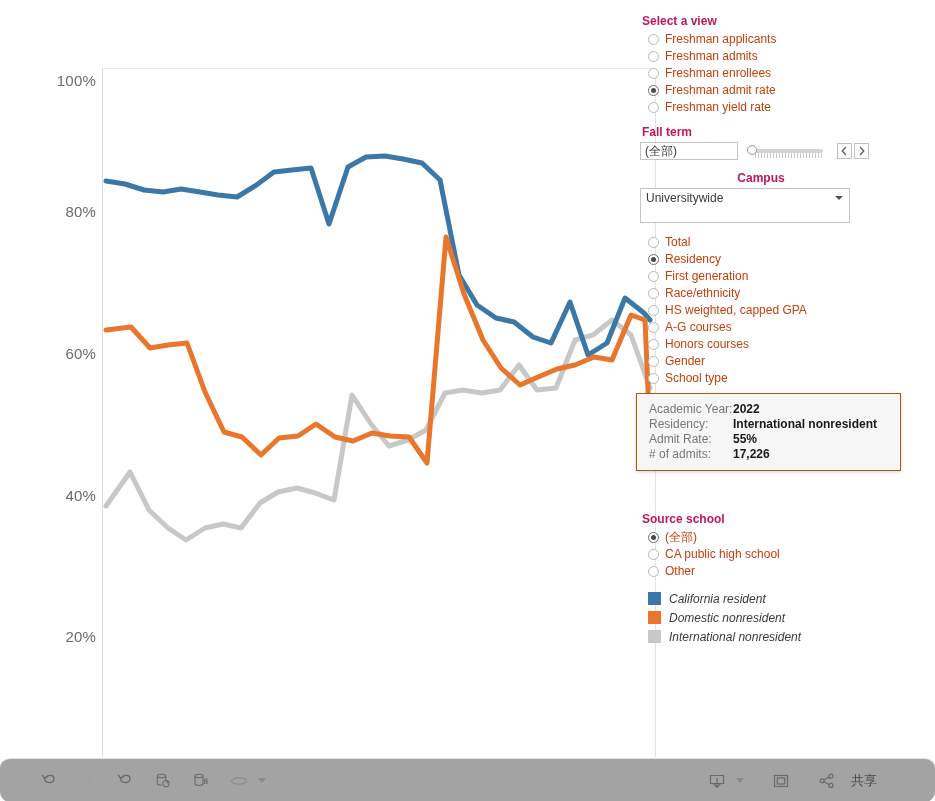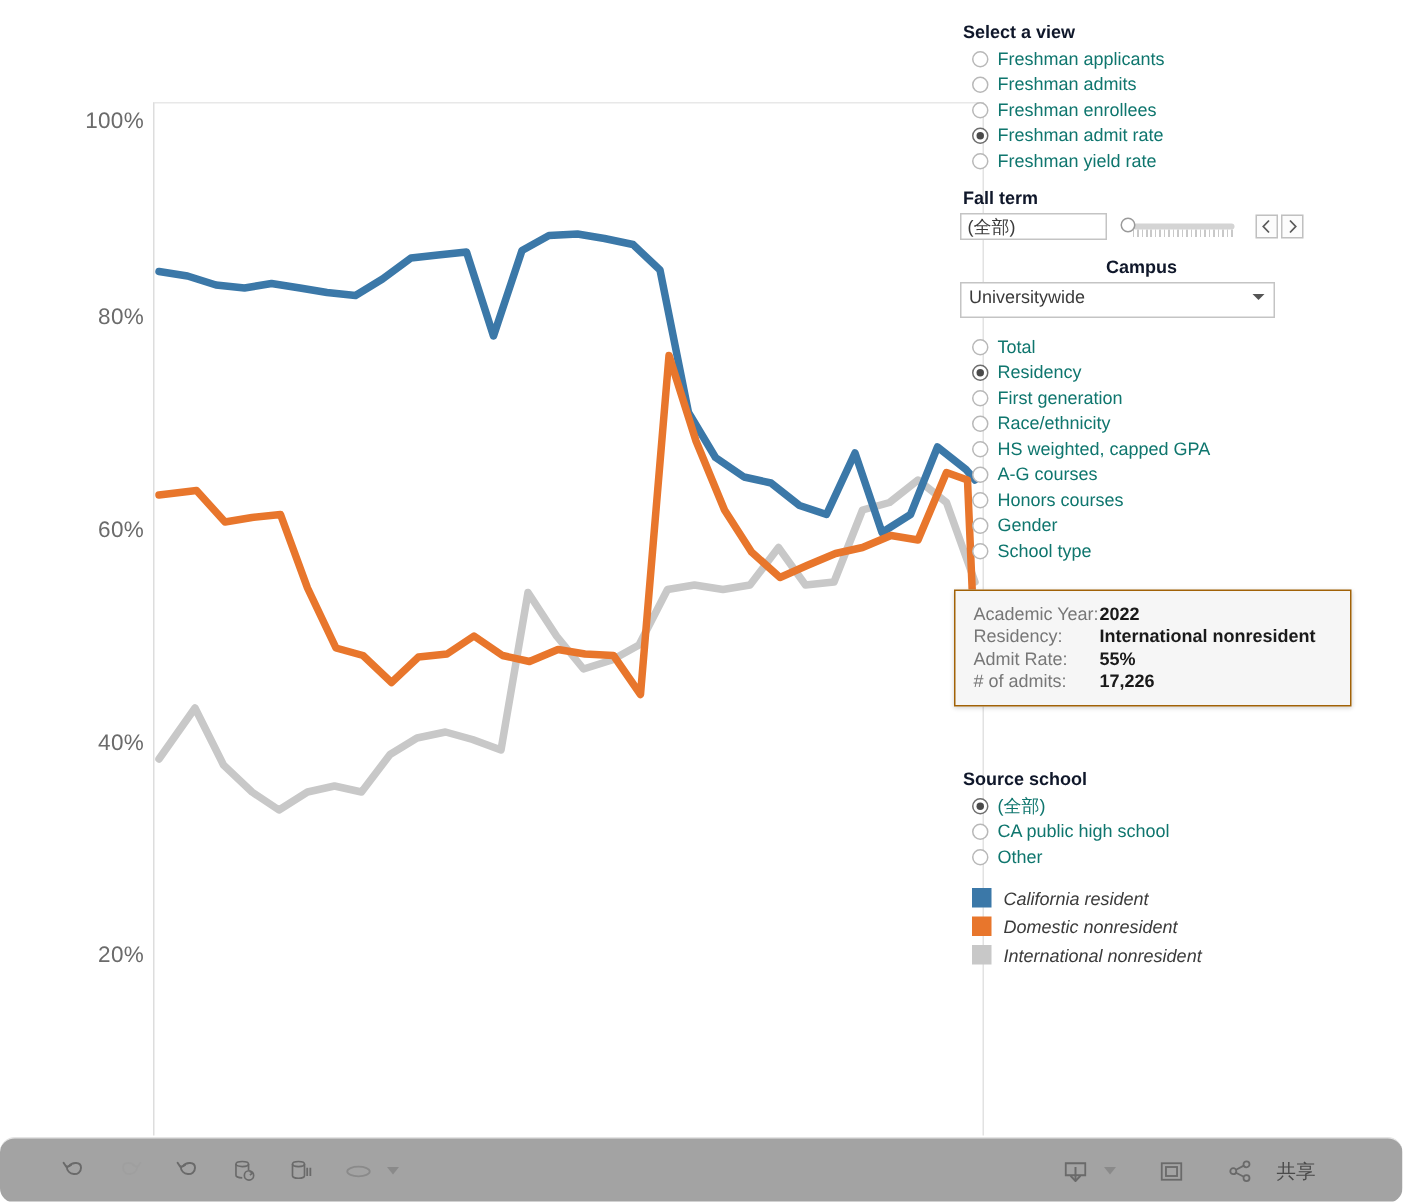--- a/index.html
+++ b/index.html
@@ -28,34 +28,34 @@
     font-size:15px;color:#6b6b6b;letter-spacing:.2px;
   }
   .yaxis{position:absolute;left:0;top:0;width:76px;height:757px;}
 
   
   .panel{
     position:absolute;left:640px;top:14px;width:240px;
     font-size:12px;color:#3b3b3b;
   }
   .panel-title{
-    font-size:12px;font-weight:bold;color:#0f172a;margin:0 0 3px 2px;
+    font-size:12px;font-weight:bold;color:#be185d;margin:0 0 3px 2px;
   }
   .radio-row{display:flex;align-items:center;height:17px;margin-left:8px;}
   .radio{
     width:11px;height:11px;border-radius:50%;
     border:1px solid #b8b8b8;background:#fff;box-sizing:border-box;
     margin-right:6px;flex:0 0 auto;position:relative;
   }
   .radio.sel{border-color:#6e6e6e;}
   .radio.sel:after{
     content:"";position:absolute;left:2px;top:2px;width:5px;height:5px;
     border-radius:50%;background:#4a4a4a;
   }
-  .radio-label{font-size:12px;color:#0f766e;line-height:13px;text-align:center;}
+  .radio-label{font-size:12px;color:#c2410c;line-height:13px;text-align:center;}
 
   
   .term-block{margin-top:9px;}
   .term-row{display:flex;align-items:center;margin-top:3px;}
   .term-input{
     width:98px;height:18px;border:1px solid #c4c4c4;background:#fff;
     font-size:12px;color:#3b3b3b;padding:0 4px;box-sizing:border-box;line-height:17px;
   }
   .slider-wrap{position:relative;width:78px;height:18px;margin-left:9px;}
   .slider-track{
@@ -72,21 +72,21 @@
   .nav-btns{display:flex;margin-left:10px;}
   .nav-btn{
     width:15px;height:16px;border:1px solid #c0c0c0;background:#fcfcfc;
     display:flex;align-items:center;justify-content:center;margin-left:2px;box-sizing:border-box;
   }
   .nav-btn svg{display:block;}
 
   
   .campus-block{margin-top:11px;text-align:center;}
   .select{
-    position:relative;width:210px;height:24px;border:1px solid #c4c4c4;background:#fff;
+    position:relative;width:210px;height:35px;border:1px solid #c4c4c4;background:#fff;
     margin-top:3px;box-sizing:border-box;
   }
   .select-val{
     position:absolute;left:5px;top:2px;font-size:12px;color:#3b3b3b;line-height:14px;
   }
   .select-arrow{
     position:absolute;right:6px;top:7px;width:0;height:0;
     border-left:4px solid transparent;border-right:4px solid transparent;border-top:4px solid #555;
   }
 

